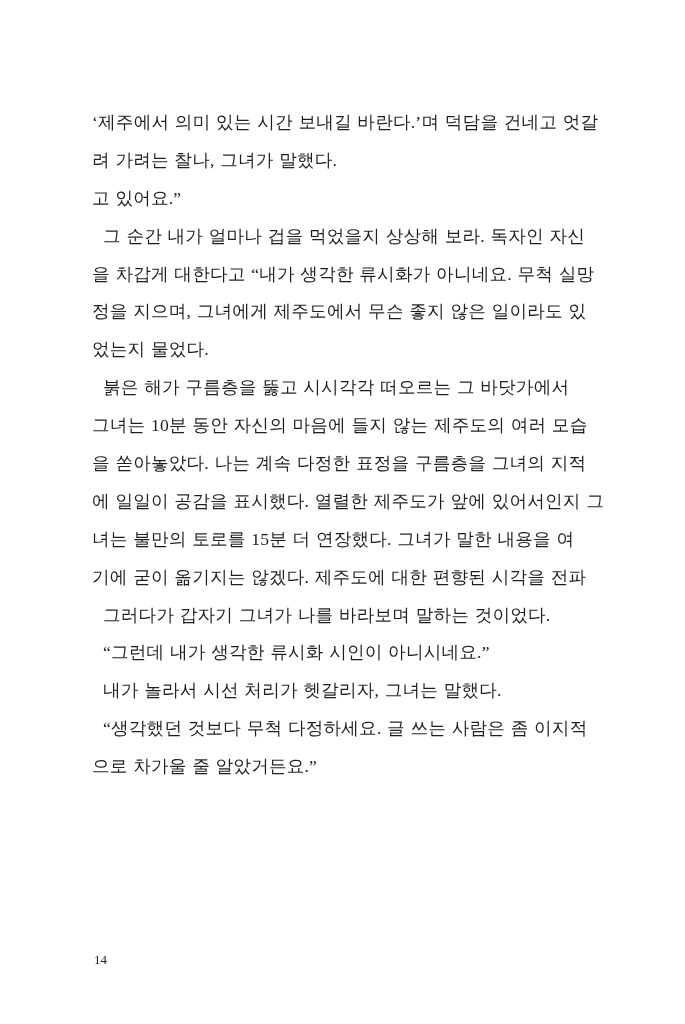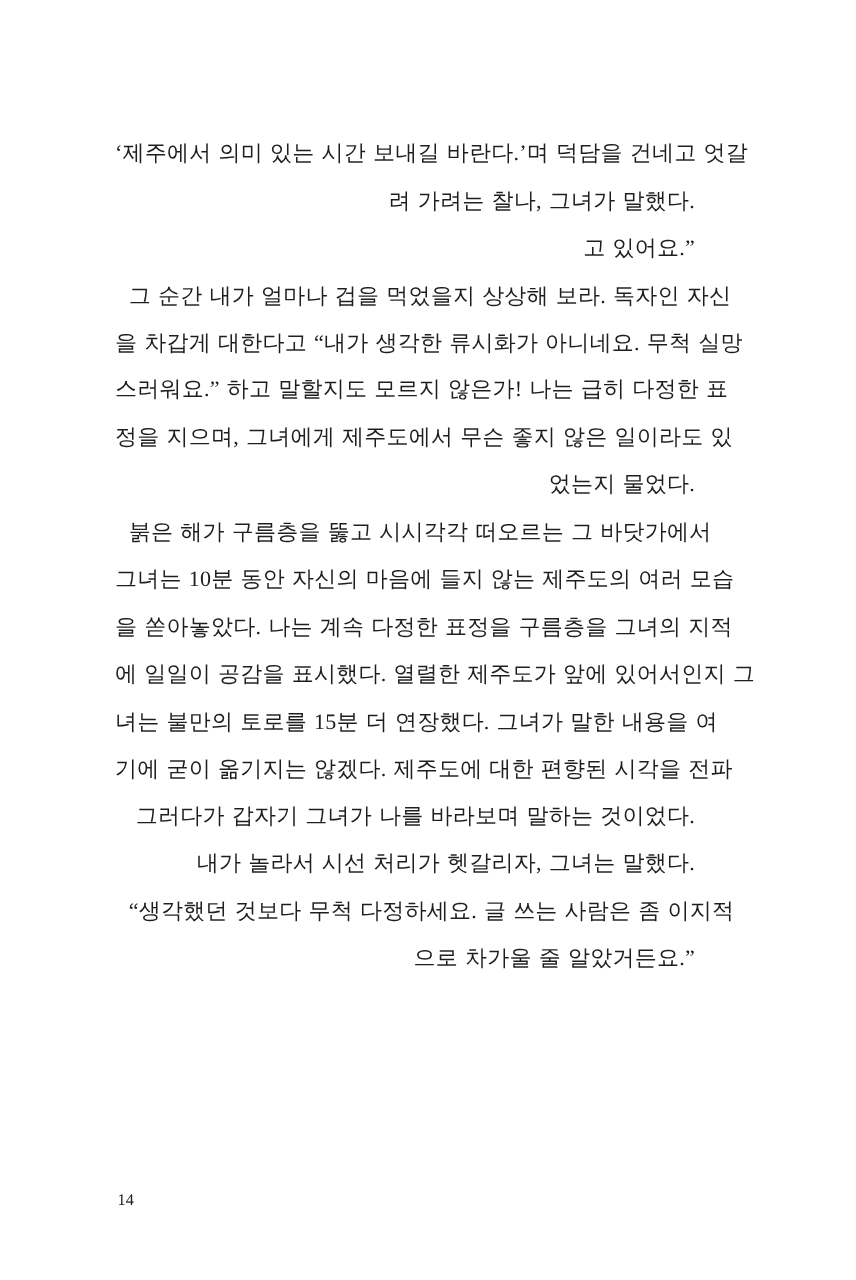--- a/index.html
+++ b/index.html
@@ -28,21 +28,20 @@
       width: 464px;
     }
     .line {
       display: block;
       height: 37.9px;
       line-height: 37.9px;
       font-size: 17.6px;
       white-space: nowrap;
       letter-spacing: 0.2px;
       word-spacing: 1px;
-      text-align: right;
     }
     .line.justify {
       text-align: justify;
       text-align-last: justify;
     }
     .line.indent {
       padding-left: 11px;
     }
     .page-number {
       position: absolute;
@@ -56,28 +55,28 @@
 </head>
 <body>
 
 <div class="page">
   <div class="text-block">
     <span class="line justify">‘제주에서 의미 있는 시간 보내길 바란다.’며 덕담을 건네고 엇갈</span>
     <span class="line">려 가려는 찰나, 그녀가 말했다.</span>
     <span class="line">고 있어요.”</span>
     <span class="line justify indent">그 순간 내가 얼마나 겁을 먹었을지 상상해 보라. 독자인 자신</span>
     <span class="line justify">을 차갑게 대한다고 “내가 생각한 류시화가 아니네요. 무척 실망</span>
-    <span class="line justify">스러워요.” 하고 말할지도 모르지 않은가! 나는 급히 다정한 표</span>
     <span class="line justify">정을 지으며, 그녀에게 제주도에서 무슨 좋지 않은 일이라도 있</span>
     <span class="line">었는지 물었다.</span>
     <span class="line justify indent">붉은 해가 구름층을 뚫고 시시각각 떠오르는 그 바닷가에서</span>
     <span class="line justify">그녀는 10분 동안 자신의 마음에 들지 않는 제주도의 여러 모습</span>
     <span class="line justify">을 쏟아놓았다. 나는 계속 다정한 표정을 구름층을 그녀의 지적</span>
     <span class="line justify">에 일일이 공감을 표시했다. 열렬한 제주도가 앞에 있어서인지 그</span>
     <span class="line justify">녀는 불만의 토로를 15분 더 연장했다. 그녀가 말한 내용을 여</span>
     <span class="line justify">기에 굳이 옮기지는 않겠다. 제주도에 대한 편향된 시각을 전파</span>
     <span class="line indent">그러다가 갑자기 그녀가 나를 바라보며 말하는 것이었다.</span>
+    <span class="line indent">“그런데 내가 생각한 류시화 시인이 아니시네요.”</span>
     <span class="line indent">내가 놀라서 시선 처리가 헷갈리자, 그녀는 말했다.</span>
     <span class="line justify indent">“생각했던 것보다 무척 다정하세요. 글 쓰는 사람은 좀 이지적</span>
     <span class="line">으로 차가울 줄 알았거든요.”</span>
   </div>
   <div class="page-number">14</div>
 </div>
 
 </body></html>

